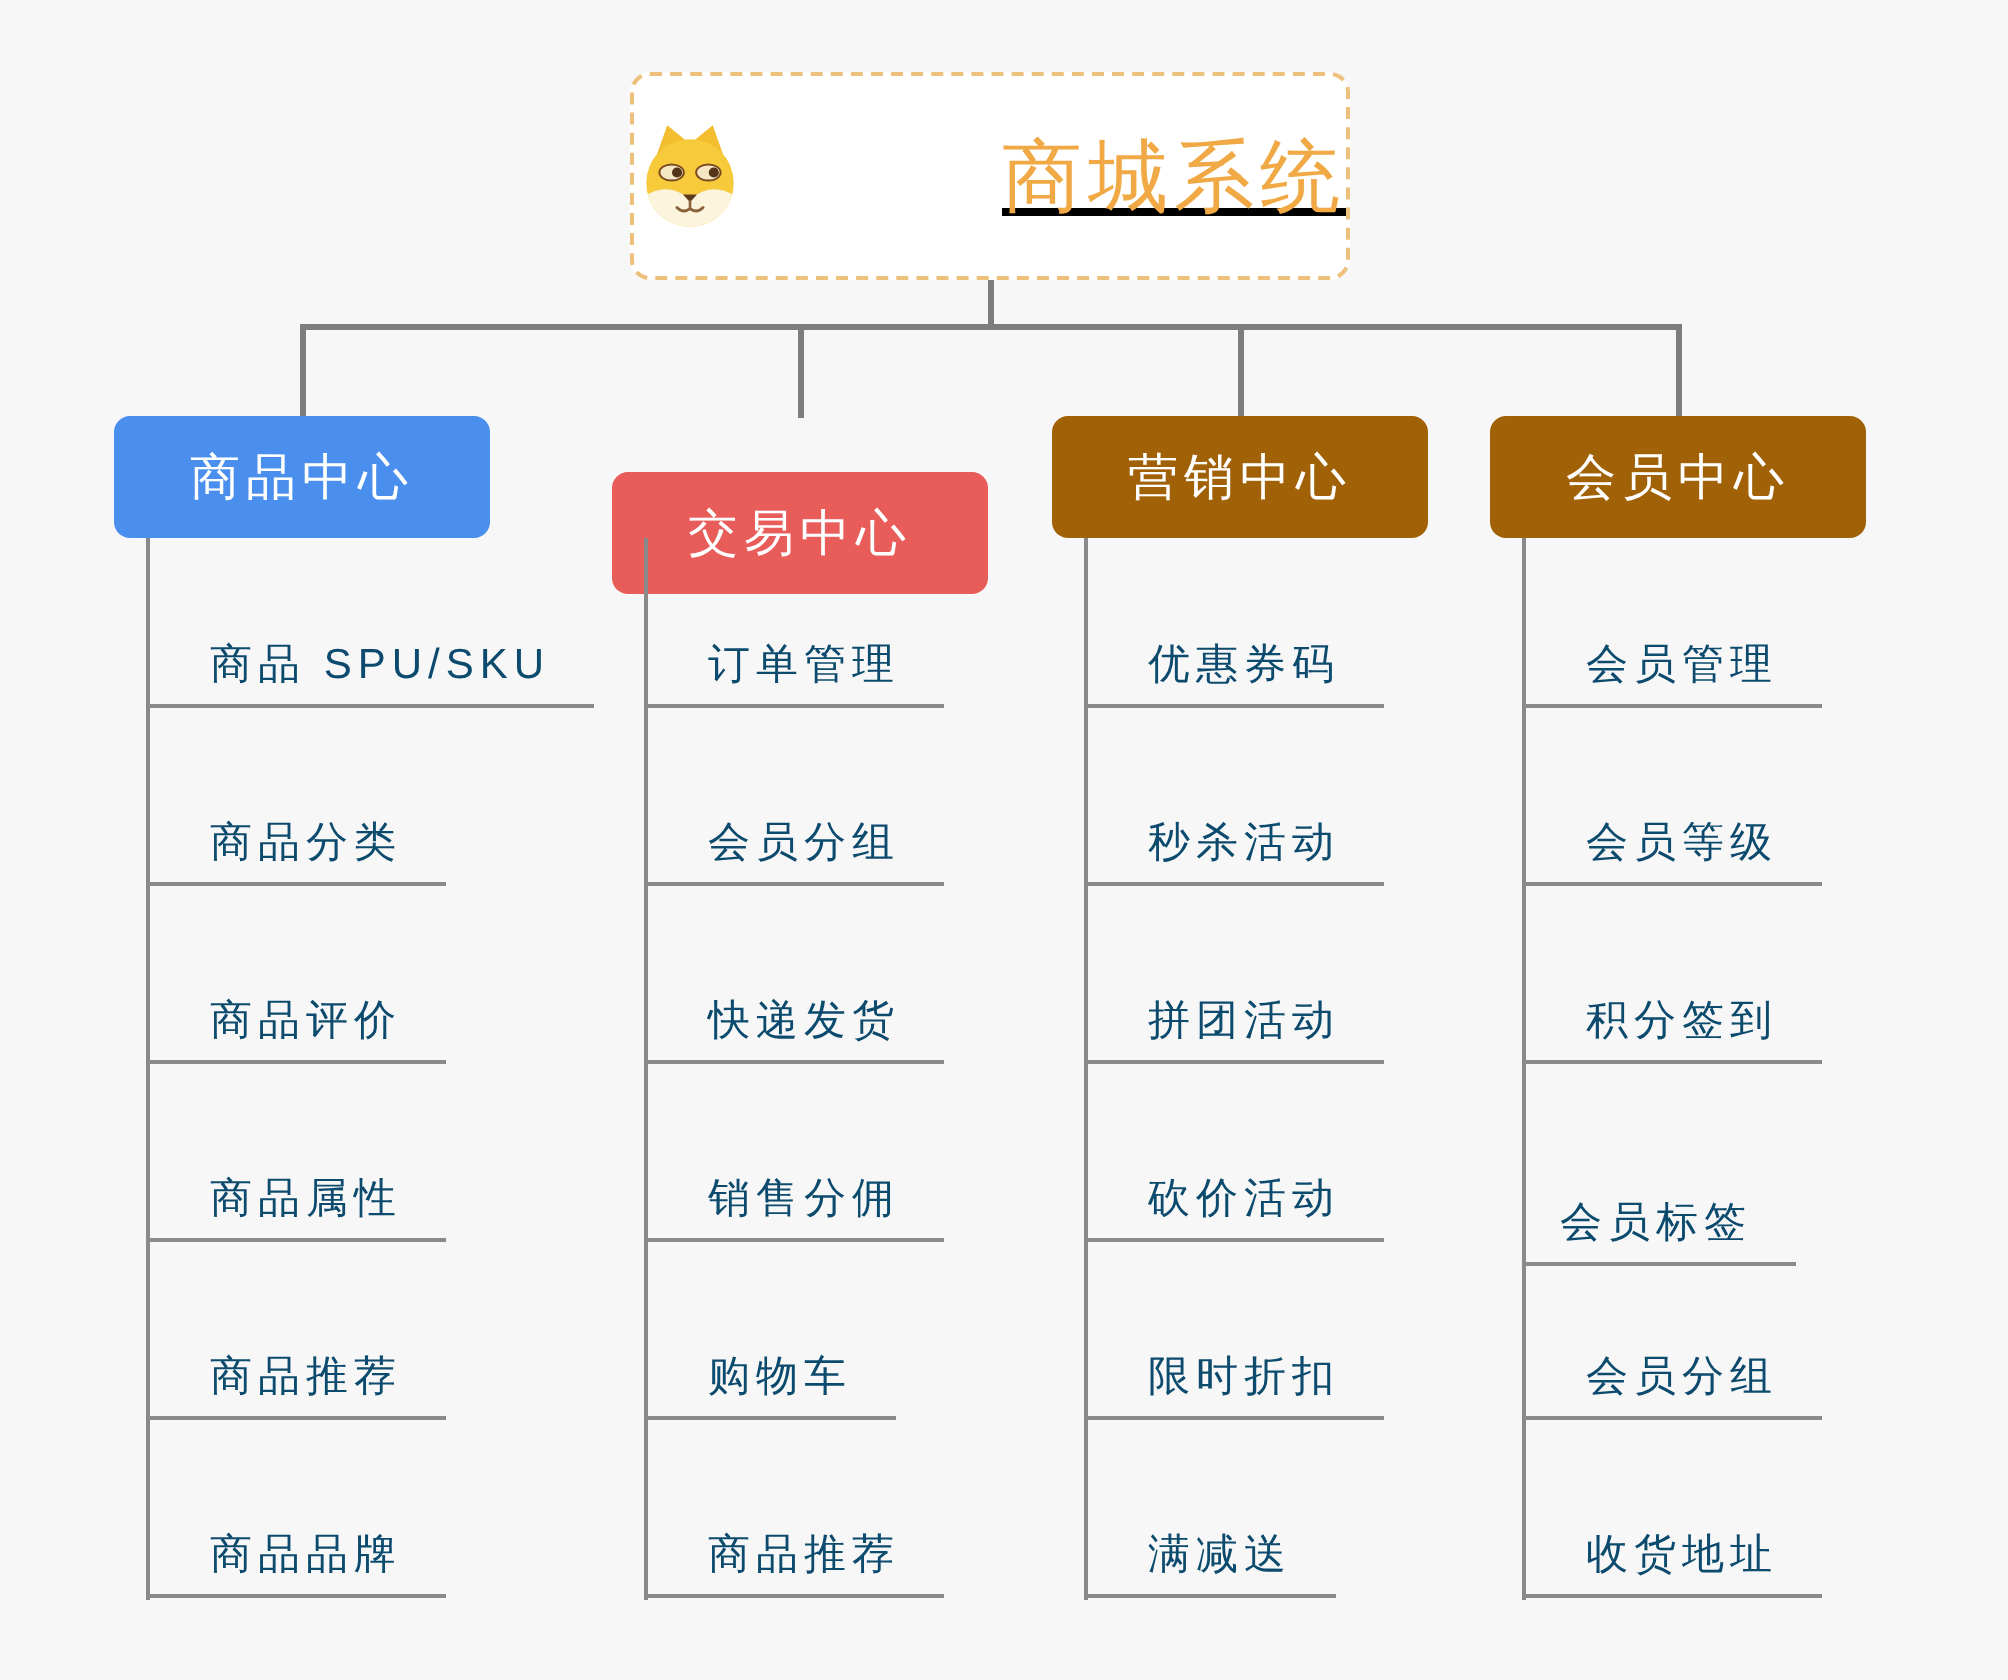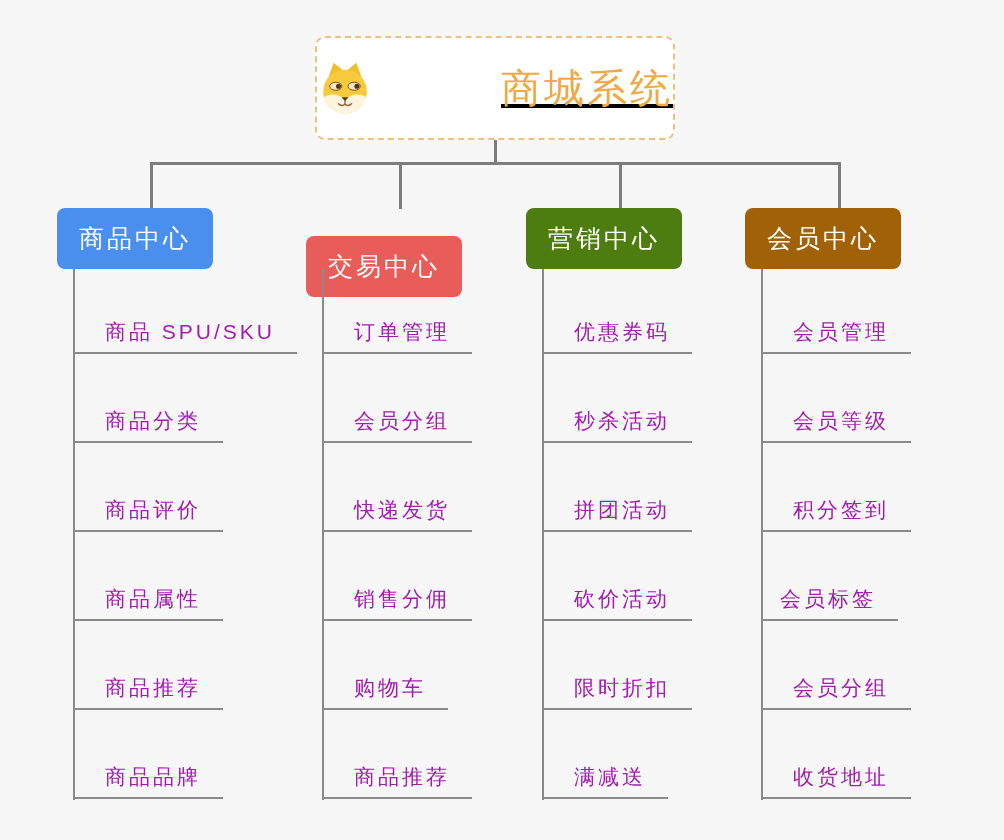--- a/index.html
+++ b/index.html
@@ -24,34 +24,34 @@
     display:flex;align-items:center;justify-content:space-between;text-decoration:underline;
   }
   .root-title{
     font-size:40px;color:#f0a944;letter-spacing:3px;margin-left:13px;
     white-space:nowrap;
   }
 
   
   .branch-col{position:absolute;top:208px;width:270px;height:610px;}
   .branch-box{
-    position:absolute;left:0;top:0;width:156px;height:61px;
+    position:absolute;left:0;top:0;width:188px;height:61px;
     border-radius:8px;
     display:flex;align-items:center;justify-content:center;
   }
   .branch-label{color:#ffffff;font-size:25px;letter-spacing:3px;white-space:nowrap;}
   .branch-vline{
     position:absolute;left:16px;top:61px;width:2px;height:531px;
     background:#8a8a8a;
   }
   .sub-item{
     position:absolute;left:16px;height:37px;box-sizing:border-box;
     padding:0 22px 6px 32px;
     border-bottom:2px solid #8a8a8a;
-    font-size:21px;letter-spacing:3px;color:#a21caf;
+    font-size:21px;letter-spacing:3px;color:#0c4a6e;
     white-space:nowrap;
     display:flex;align-items:flex-end;
   }
 </style>
 </head>
 <body>
 
 <div class="canvas">
 
   <div id="connectors">
@@ -110,21 +110,21 @@
           <div class="sub-item" style="top: 109px; text-align: right;">订单管理</div>
           <div class="sub-item" style="top: 198px;">会员分组</div>
           <div class="sub-item" style="top: 287px;">快递发货</div>
           <div class="sub-item" style="top: 376px;">销售分佣</div>
           <div class="sub-item" style="top: 465px;">购物车</div>
           <div class="sub-item" style="top: 554px;">商品推荐</div>
         </div>
   </div>
 
   <div class="branch-col" style="left: 526px;">
-    <div class="branch-box" style="background: #4d7c0f; text-align: right;">
+    <div class="branch-box" style="background: #a16207; text-align: right;">
       <span class="branch-label">营销中心</span>
     </div>
     <div class="branch-vline"></div>
     <div class="branch-items">
           <div class="sub-item" style="top: 109px;">优惠券码</div>
           <div class="sub-item" style="top: 198px;">秒杀活动</div>
           <div class="sub-item" style="top: 287px;">拼团活动</div>
           <div class="sub-item" style="top: 376px;">砍价活动</div>
           <div class="sub-item" style="top: 465px;">限时折扣</div>
           <div class="sub-item" style="top: 554px;">满减送</div>
@@ -133,19 +133,19 @@
 
   <div class="branch-col" style="left: 745px;">
     <div class="branch-box" style="background: #a16207;">
       <span class="branch-label">会员中心</span>
     </div>
     <div class="branch-vline"></div>
     <div class="branch-items">
           <div class="sub-item" style="top: 109px;">会员管理</div>
           <div class="sub-item" style="top: 198px;">会员等级</div>
           <div class="sub-item" style="top: 287px;">积分签到</div>
-          <div class="sub-item" style="top: 376px; padding-left: 19px;">会员标签</div>
+          <div class="sub-item" style="top: 388px; padding-left: 19px;">会员标签</div>
           <div class="sub-item" style="top: 465px;">会员分组</div>
           <div class="sub-item" style="top: 554px;">收货地址</div>
         </div>
   </div>
 </div>
 </div>
 
 </body></html>

